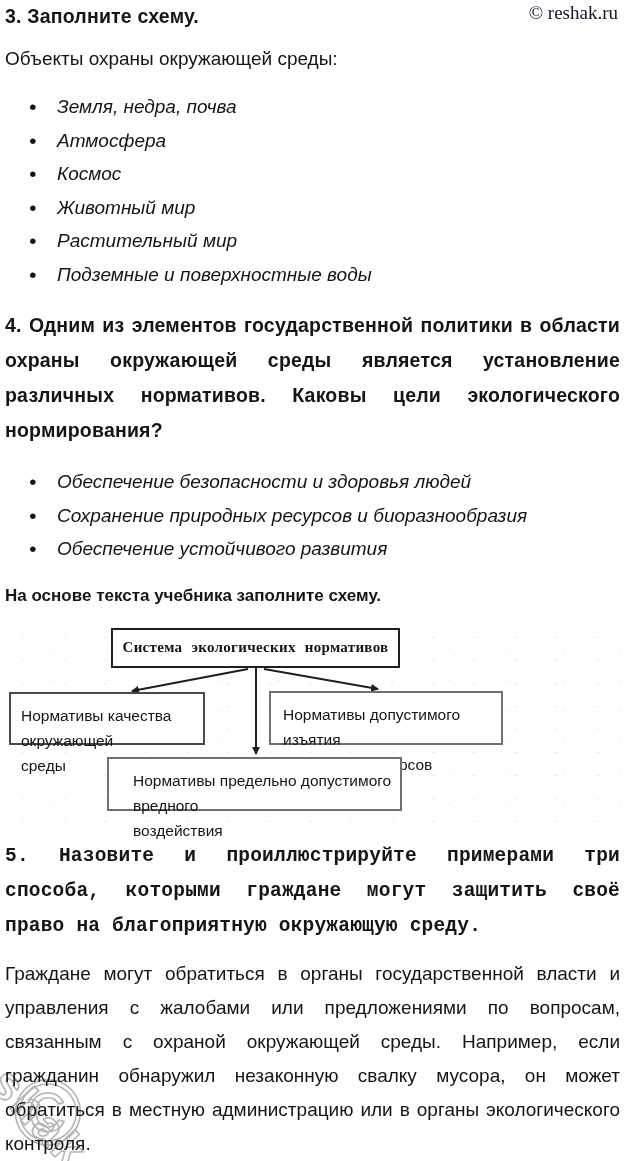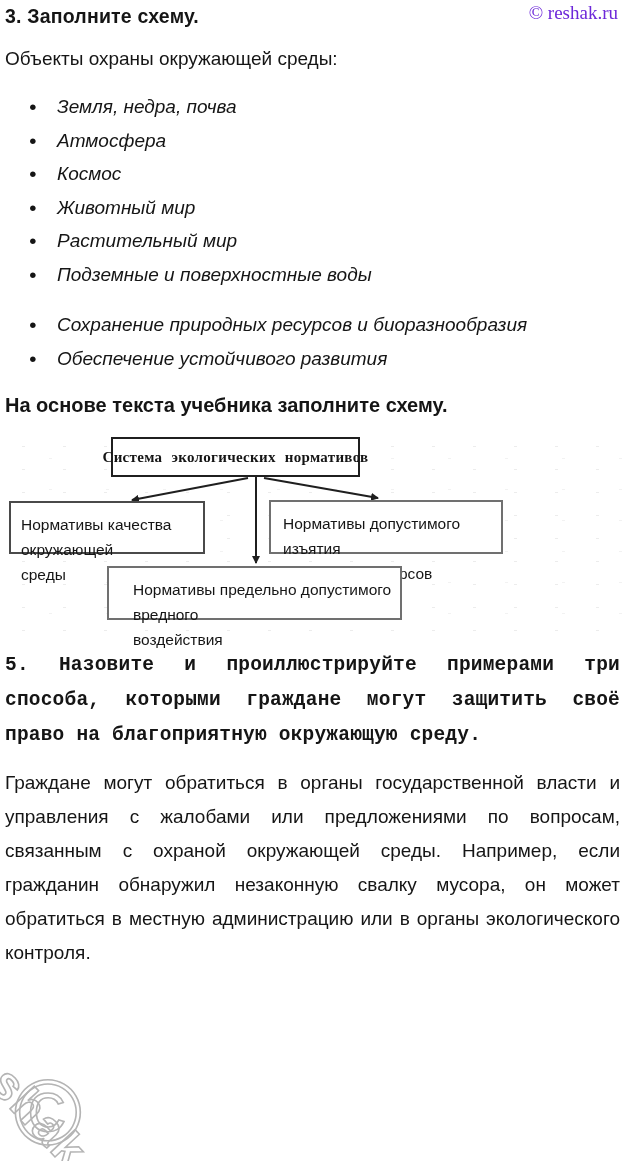--- a/index.html
+++ b/index.html
@@ -26,21 +26,21 @@
     line-height: 28px;
     letter-spacing: 0.2px;
   }
   .logo {
     position: absolute;
     top: 0;
     right: 2px;
     font-family: "Liberation Serif", "DejaVu Serif", serif;
     font-weight: normal;
     font-size: 19px;
-    color: #6d28d9;
+    color: #0f172a;
   }
   .intro {
     margin-top: 17px;
     font-size: 19px;
     line-height: 28px;
   }
   ul.bullets {
     list-style: none;
     margin-top: 17px;
   }
@@ -63,21 +63,21 @@
     font-size: 19.5px;
     font-weight: bold;
     line-height: 35px;
     text-align: justify;
     text-align-last: left;
     letter-spacing: 0.2px;
   }
   ul.bullets.justified li { text-align: justify; text-align-last: left; }
   .scheme-intro {
     margin-top: 16px;
-    font-size: 20px;
+    font-size: 17px;
     font-weight: bold;
     line-height: 28px;
   }
   
   .diagram {
     position: relative;
     margin: 10px -5px 0 -5px;
     height: 203px;
     background-image:
       radial-gradient(rgba(70,70,70,0.10) 1px, transparent 1.4px),
@@ -86,21 +86,21 @@
     background-position: 3px 6px, 22px 14px;
   }
   .dbox {
     position: absolute;
     background: #ffffff;
     font-size: 15.5px;
     line-height: 25px;
     white-space: pre-line;
   }
   .dbox.root {
-    left: 111px; top: 8px; width: 249px; height: 40px;
+    left: 111px; top: 8px; width: 289px; height: 40px;
     border: 2px solid #1f1f1f;
     display: flex; align-items: center; justify-content: center;
     font-family: "Liberation Serif", "DejaVu Serif", serif;
     font-weight: bold;
     font-size: 15px;
     word-spacing: 5px;
     letter-spacing: 0.3px;
     white-space: nowrap;
   }
   .dbox.child-left  { left: 9px;   top: 72px;  width: 196px; height: 53px; border: 2px solid #4a4a4a; padding: 9px 6px 0 10px; }
@@ -165,22 +165,24 @@
 
   <ul class="bullets">
     <li>Земля, недра, почва</li>
     <li>Атмосфера</li>
     <li>Космос</li>
     <li>Животный мир</li>
     <li>Растительный мир</li>
     <li>Подземные и поверхностные воды</li>
   </ul>
 
+  <div class="q-heading">4. Одним из элементов государственной политики в области охраны окружающей среды является установление различных нормативов. Каковы цели экологического нормирования?</div>
 
   <ul class="bullets justified">
+    <li>Обеспечение безопасности и здоровья людей</li>
     <li>Сохранение природных ресурсов и биоразнообразия</li>
     <li>Обеспечение устойчивого развития</li>
   </ul>
 
   <div class="scheme-intro">На основе текста учебника заполните схему.</div>
 
   <div class="diagram">
     <svg class="arrows" viewBox="0 0 625 203" xmlns="http://www.w3.org/2000/svg">
       <defs>
         <marker id="ah" markerWidth="9" markerHeight="8" refX="7" refY="4" orient="auto" markerUnits="userSpaceOnUse">

